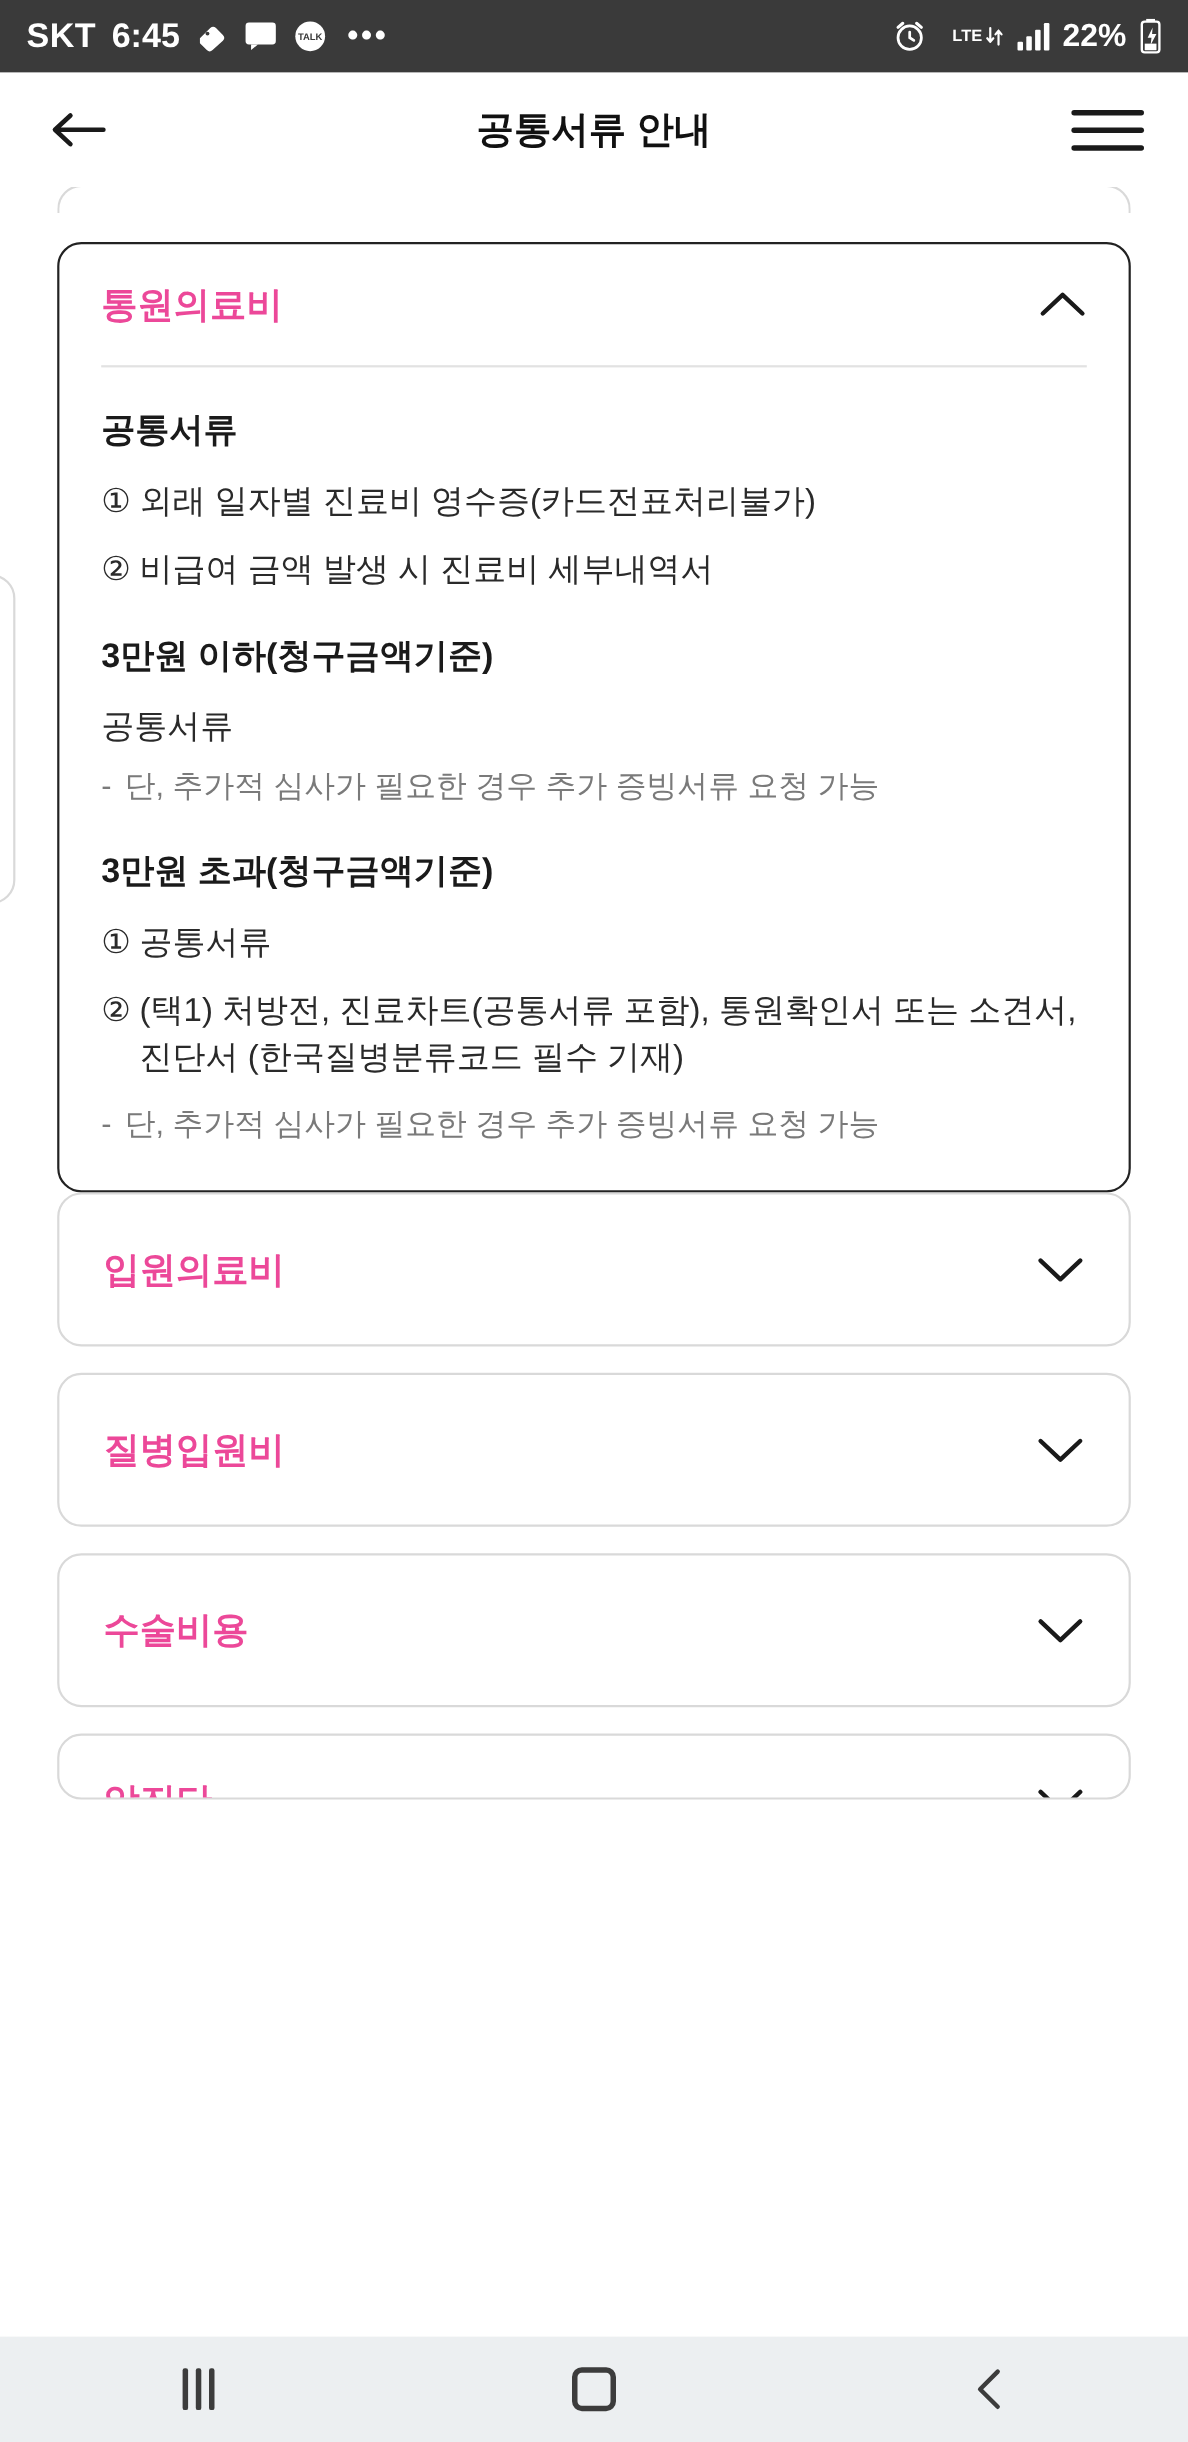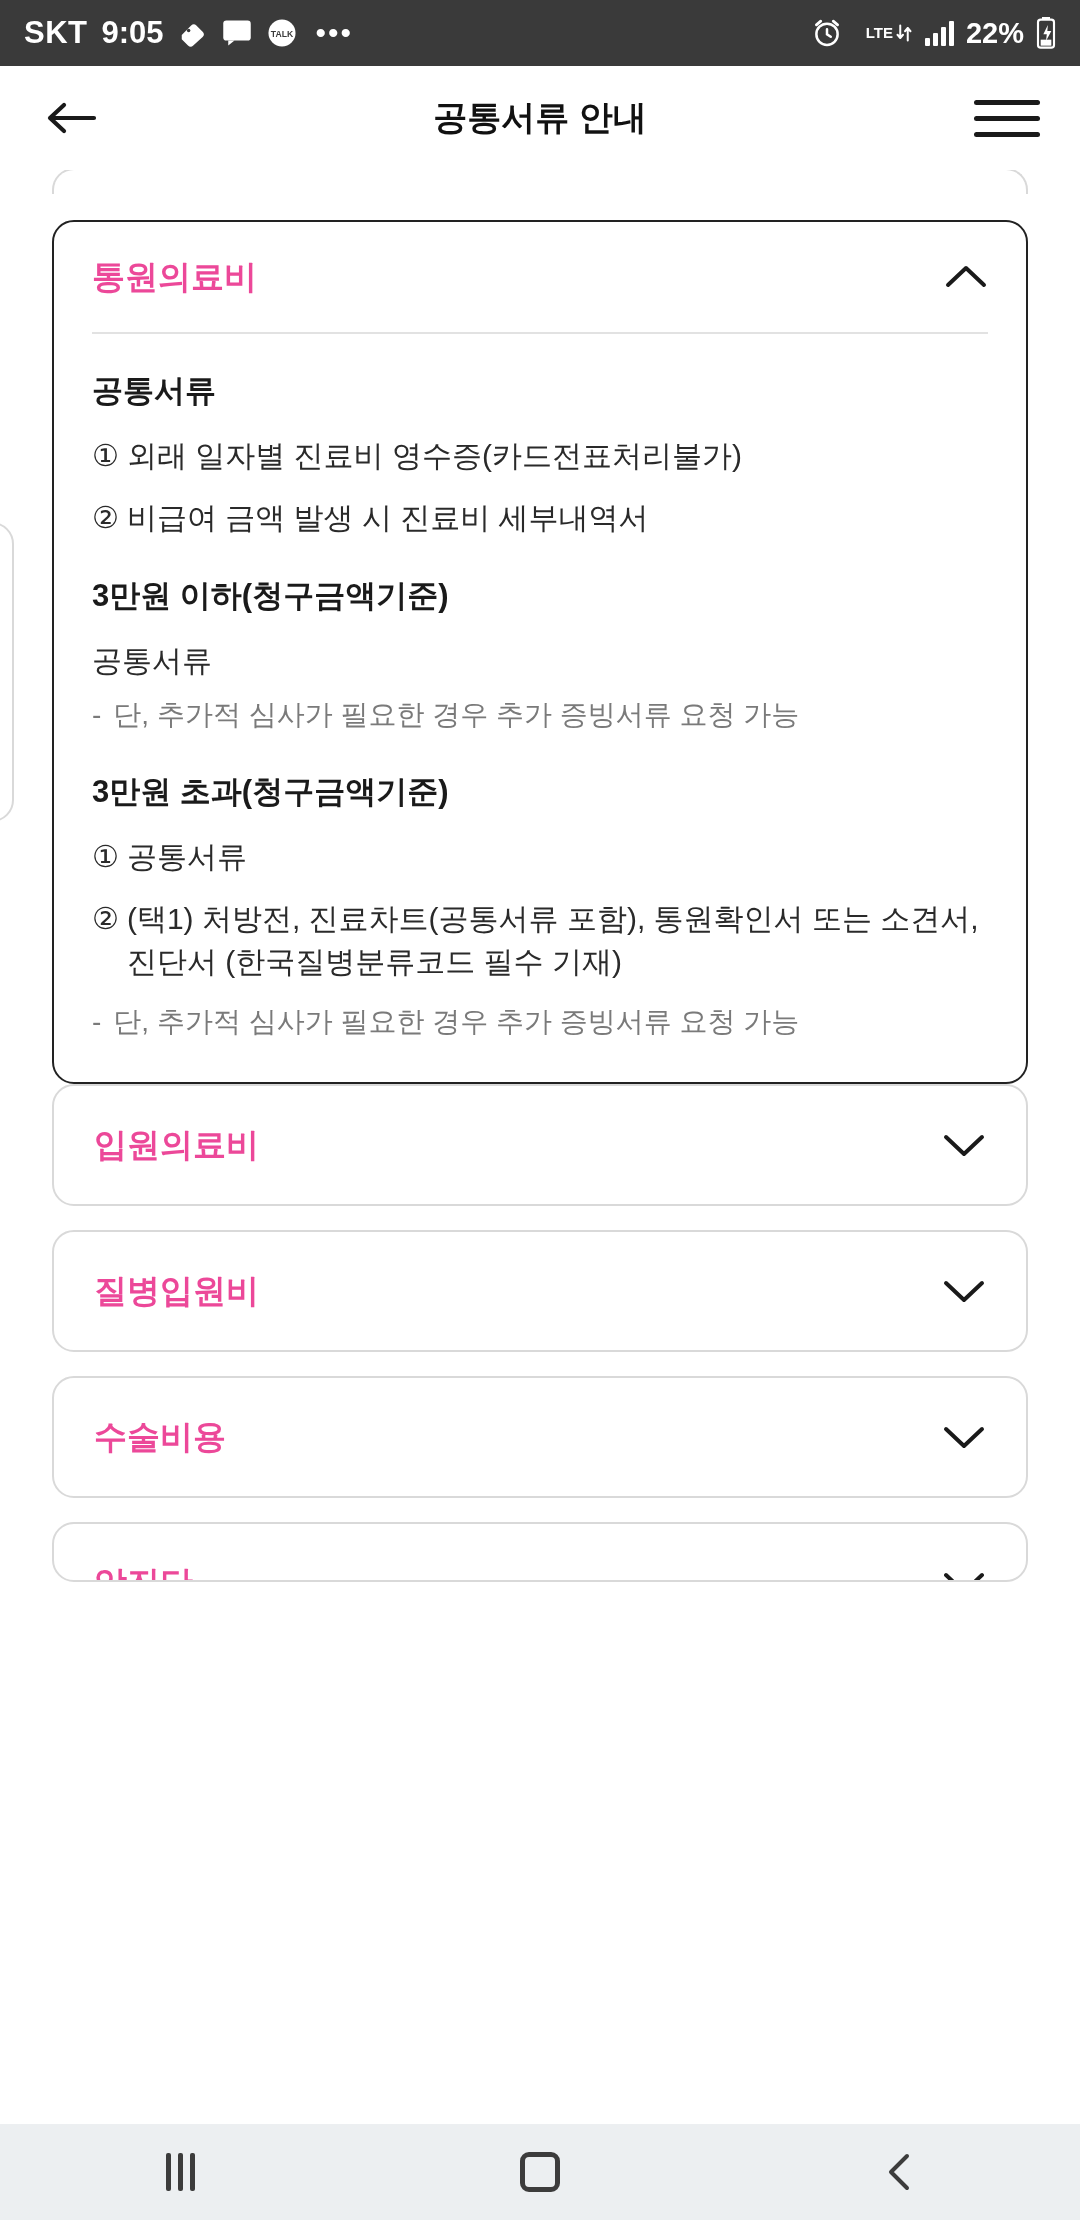--- a/index.html
+++ b/index.html
@@ -197,21 +197,21 @@
   }
   .note .marker { margin-right: 12px; }
   .plain {
     font-size: 30px;
     color: #2a2a2a;
     line-height: 1.45;
     margin-bottom: 12px;
   }
 
   .card-collapsed {
-    height: 118px;
+    height: 136px;
     display: flex;
     align-items: center;
     padding: 0 40px;
     cursor: pointer;
   }
   .card-collapsed .card-title { font-size: 33px; }
 
   
   .card-clipped {
     height: 60px;
@@ -259,21 +259,21 @@
   }
 </style>
 </head>
 <body>
 
 <div id="screen">
 
   <div class="status-bar">
     <div class="status-left">
       <span class="carrier">SKT</span>
-      <span class="clock">9:05</span>
+      <span class="clock">6:45</span>
       <span class="st-icon tag-icon">
         <svg width="30" height="30" viewBox="0 0 24 24">
             <path d="M3 13.5 L10.5 6 a3 3 0 0 1 4.2 0 l5 5 a3 3 0 0 1 0 4.2 L12.2 22 a3 3 0 0 1 -4.2 0 l-5 -5 z" fill="#ffffff"></path>
             <circle cx="8.5" cy="10" r="1.4" fill="#3a3a3a"></circle>
           </svg>
       </span>
       <span class="st-icon chat-icon">
         <svg width="30" height="28" viewBox="0 0 24 22">
             <rect x="1" y="1" width="22" height="16" rx="2.5" fill="#ffffff"></rect>
             <path d="M5 17 L5 21 L10 17 Z" fill="#ffffff"></path>

